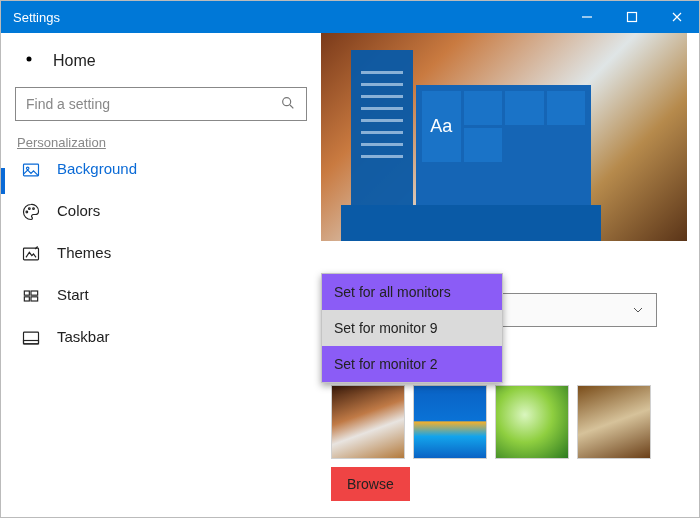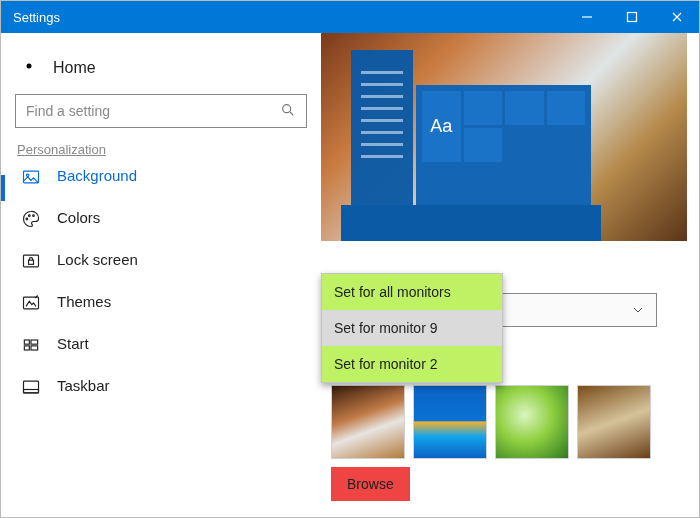--- a/index.html
+++ b/index.html
@@ -3,21 +3,21 @@
 <meta charset="utf-8">
 <style>
   * { box-sizing: border-box; margin: 0; padding: 0; font-family: "Segoe UI", Arial, sans-serif; }
   body { width: 700px; height: 518px; background: #fff; overflow: hidden; }
   .window { width: 700px; height: 518px; display: flex; flex-direction: column; border: 1px solid #bbb; }
   .titlebar { height: 32px; background: #0078d7; color: #fff; display: flex; align-items: center; padding-left: 12px; font-size: 13px; }
   .titlebar .title { flex: 1; }
   .tbtn { width: 45px; height: 32px; display: flex; align-items: center; justify-content: center; }
   .tbtn svg { stroke: #fff; fill: none; stroke-width: 1.2; }
   .body { flex: 1; display: flex; overflow: hidden; }
-  .sidebar { width: 320px; padding: 19px 14px 0 14px; background: #fff; }
+  .sidebar { width: 320px; padding: 12px 14px 0 14px; background: #fff; }
   .home-row { display: flex; align-items: center; gap: 14px; padding: 4px 4px 14px 4px; font-size: 16px; color: #222; }
   .search { border: 1.5px solid #888; height: 34px; display: flex; align-items: center; padding: 0 10px; color: #777; font-size: 14px; margin-bottom: 14px; }
   .search input { flex:1; border:none; outline:none; font-size:14px; color:#333; background:transparent; }
   .search input::placeholder { color:#888; }
   .cat { font-size: 13px; color: #888; margin: 6px 0 10px 2px; text-decoration: underline; }
   .nav-item { display: flex; align-items: flex-start; gap: 16px; height: 42px; padding-left: 6px; font-size: 15px; color: #222; position: relative; }
   .nav-item.selected { color: #0a6ad6; }
   .nav-item.selected::before { content:""; position:absolute; left:-14px; top:8px; bottom:8px; width:4px; background:#0a6ad6; }
   .nav-item .ico { width: 20px; height: 20px; display:flex; align-items:center; justify-content:center; }
   .nav-item .ico svg { stroke:#222; fill:none; stroke-width:1.4; }
@@ -33,21 +33,21 @@
   .preview .menu div { height:3px; background:#bcd5ee; margin:9px 10px 0 10px; opacity:.7; }
   .popup { position:absolute; right:-8px; top:30px; width:124px; height:128px; background:#fff; box-shadow:0 0 0 1px #2a94e0,0 4px 10px rgba(0,0,0,.3); }
   .popup .pbar { height:9px; background:#2a94e0; position:relative; }
   .popup .pbar::after { content:""; position:absolute; left:6px; top:3px; width:24px; height:3px; background:#fff; }
   .popup .ptxt { font-size:12px; color:#333; padding:8px 8px; }
 
   .dropdown { position:absolute; left:46px; top:260px; width:290px; height:34px; border:1.4px solid #888; background:#fafafa; }
   .dropdown .chev { position:absolute; right:10px; top:8px; }
   .chev svg { stroke:#555; fill:none; stroke-width:1.5; }
 
-  .ctxmenu { position:absolute; left:0; top:240px; width:182px; background:#bef264; box-shadow:0 3px 7px rgba(0,0,0,.35); border:1px solid #c4c4c4; z-index:10; }
+  .ctxmenu { position:absolute; left:0; top:240px; width:182px; background:#8b5cf6; box-shadow:0 3px 7px rgba(0,0,0,.35); border:1px solid #c4c4c4; z-index:10; }
   .ctxmenu .mi { height:36px; display:flex; align-items:center; padding:0 12px; font-size:14px; color:#222; }
   .ctxmenu .mi.hover { background:#dadada; }
 
   .sect-label { position:absolute; left:18px; top:326px; font-size:15px; color:#222; }
   .thumbs { position:absolute; left:10px; top:352px; display:flex; gap:8px; }
   .thumb { width:74px; height:74px; background:#ccc; border:1px solid #d0d0d0; }
   .t1 { background: linear-gradient(160deg,#3a1a0a,#c07a46 40%,#e8e4e0 60%,#b37a3c); }
   .t2 { background: linear-gradient(180deg,#0a62c4,#0a72d6 48%,#f0b030 50%,#13a4ec 70%,#0a62c4); }
   .t3 { background: radial-gradient(circle at 40% 40%,#daf6bf,#8fcf40 45%,#2d7a20); }
   .t4 { background: linear-gradient(160deg,#7a4d1a,#d6c29a 50%,#6a3f18); }
@@ -118,30 +118,20 @@
           <svg width="20" height="20" viewBox="0 0 24 24">
               <path d="M12 3a9 9 0 1 0 0 18c2 0 2-2 1-3s0-3 2-3h2a4 4 0 0 0 4-4 8 8 0 0 0-9-8Z"></path>
               <circle cx="7" cy="12" r="1"></circle>
               <circle cx="10" cy="8" r="1"></circle>
               <circle cx="15" cy="8" r="1"></circle>
             </svg>
         </span>
         <span>Colors</span>
       </div>
 
-      <div class="nav-item">
-        <span class="ico">
-          <svg width="20" height="20" viewBox="0 0 24 24">
-              <rect x="3" y="5" width="18" height="14" rx="1"></rect>
-              <rect x="9" y="11" width="6" height="5"></rect>
-              <path d="M10 11v-1a2 2 0 0 1 4 0v1"></path>
-            </svg>
-        </span>
-        <span>Lock screen</span>
-      </div>
 
       <div class="nav-item">
         <span class="ico">
           <svg width="20" height="20" viewBox="0 0 24 24">
               <rect x="3" y="5" width="18" height="14" rx="1"></rect>
               <path d="M6 16l4-6 3 4 2-2 3 4"></path>
               <path d="M20 3l-3 3"></path>
             </svg>
         </span>
         <span>Themes</span>

